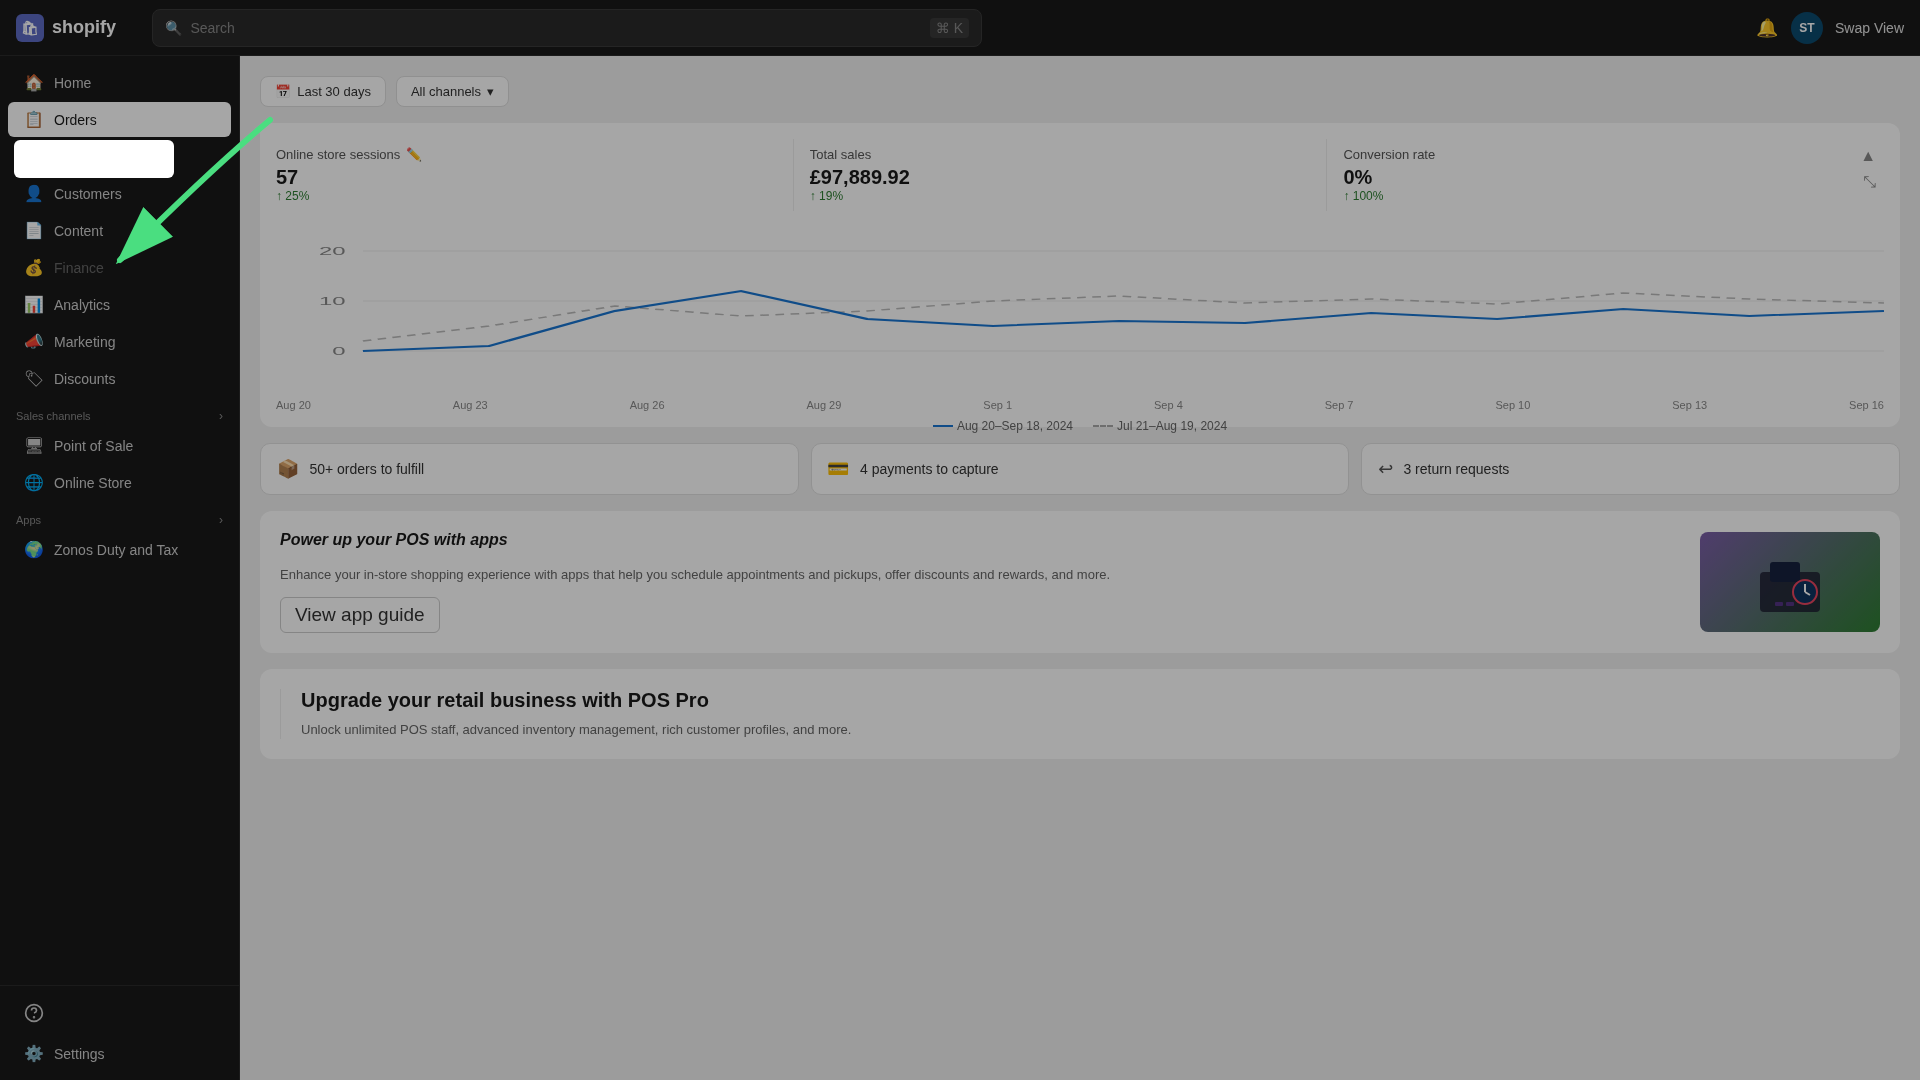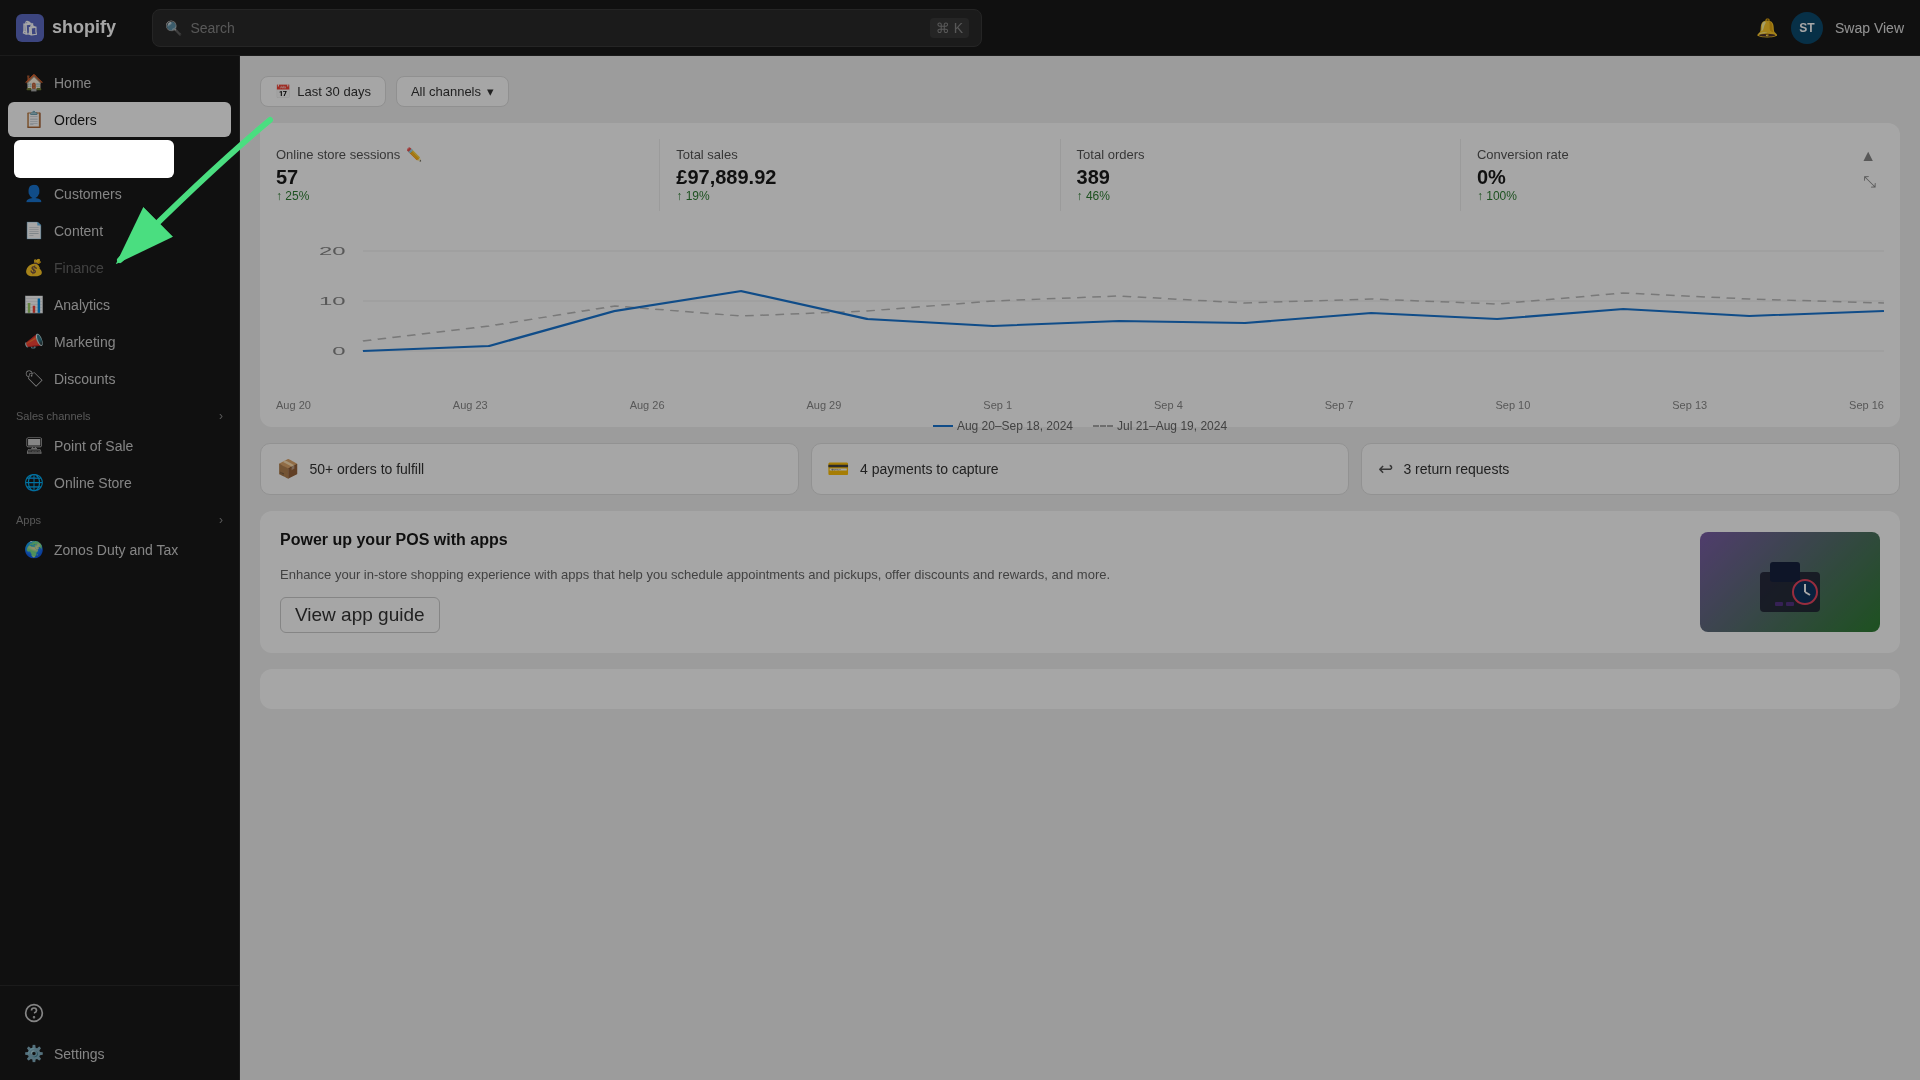--- a/index.html
+++ b/index.html
@@ -301,20 +301,21 @@
       display: flex;
       align-items: center;
       gap: 16px;
     }
     .promo-text { flex: 1; }
     .promo-title {
       font-size: 16px;
       font-weight: 600;
       color: #1a1a1a;
       margin-bottom: 16px;
+      font-style: italic;
     }
     .promo-desc {
       font-size: 13px;
       color: #666;
       line-height: 1.5;
       margin-bottom: 12px;
     }
     .promo-btn {
       background: #fff;
       border: 1px solid #ccc;
@@ -548,25 +549,20 @@
             </div>
             <div class="stat-value">57</div>
             <div class="stat-change up">↑ 25%</div>
           </div>
           <div class="stat-item">
             <div class="stat-label">Total sales</div>
             <div class="stat-value">£97,889.92</div>
             <div class="stat-change up">↑ 19%</div>
           </div>
           <div class="stat-item">
-            <div class="stat-label">Total orders</div>
-            <div class="stat-value">389</div>
-            <div class="stat-change up">↑ 46%</div>
-          </div>
-          <div class="stat-item">
             <div class="stat-label">Conversion rate</div>
             <div class="stat-value">0%</div>
             <div class="stat-change up">↑ 100%</div>
           </div>
         </div>
         <div style="display:flex;flex-direction:column;align-items:flex-end;padding:8px 8px 0 0;gap:8px">
           <button class="collapse-btn">▲</button>
           <button style="background:none;border:none;cursor:pointer;color:#888;font-size:16px">⤡</button>
         </div>
       </div>
@@ -644,15 +640,19 @@
             <line x1="55" y1="50" x2="60" y2="53" stroke="#fff" stroke-width="2"></line>
             <rect x="25" y="60" width="8" height="4" rx="1" fill="#533483"></rect>
             <rect x="36" y="60" width="8" height="4" rx="1" fill="#533483"></rect>
           </svg>
         </div>
       </div>
     </div>
 
     <div class="bottom-promo">
       <div class="bp-divider"></div>
+      <div class="bp-right">
+        <div class="bp-title">Upgrade your retail business with POS Pro</div>
+        <div class="bp-desc">Unlock unlimited POS staff, advanced inventory management, rich customer profiles, and more.</div>
+      </div>
     </div>
   </div>
 </div>
 
 </body></html>

